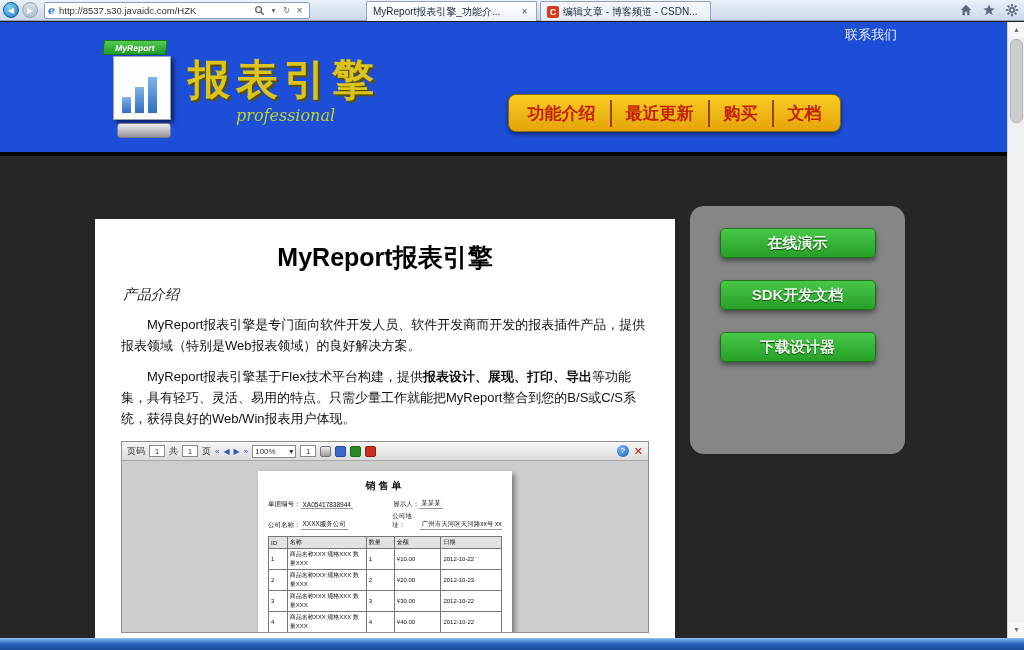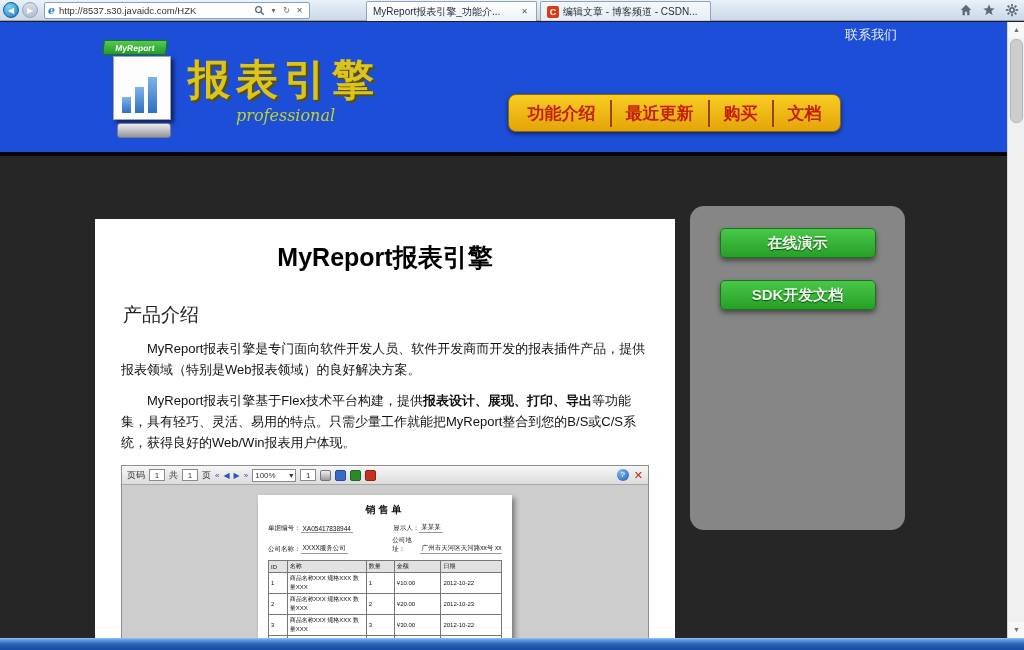--- a/index.html
+++ b/index.html
@@ -77,21 +77,21 @@
 
   .separator { position:absolute; top:130px; left:0; width:100%; height:4px; background:#040404; }
 
   .page-heading { position:absolute; left:119px; top:149px; font-size:23px; font-weight:bold;
                   color:#2ed42e; font-family:"DejaVu Serif",serif; letter-spacing:1px; }
 
   
   .article { position:absolute; left:95px; top:197px; width:580px; height:419px; background:#fff;
              padding:16px 26px 0; overflow:hidden; }
   .article-title { text-align:center; font-size:25px; font-weight:bold; color:#000; margin-top:6px; }
-  .section-title { font-size:19px; color:#222; font-weight:normal; margin:28px 0 4px 2px; }
+  .section-title { font-size:14px; color:#222; font-weight:normal; margin:12px 0 4px 2px;font-style:italic; }
   .article p { font-size:13px; line-height:1.62; color:#111; text-indent:2em; margin-top:10px; }
   .article p b { font-weight:bold; }
 
   
   .report-viewer { margin-top:12px; border:1px solid #8f8f8f; height:192px; overflow:hidden; }
   .rv-toolbar { height:19px; background:linear-gradient(#f6f6f6,#dcdcdc); border-bottom:1px solid #a8a8a8;
                 display:flex; align-items:center; padding:0 5px; gap:4px; font-size:9px; color:#333; }
   .rv-box { min-width:16px; height:12px; background:#fff; border:1px solid #8a8a8a; font-size:8px;
             text-align:center; line-height:11px; cursor:text; }
   .rv-select { width:44px; height:13px; background:#fff; border:1px solid #8a8a8a; font-size:8px;
@@ -115,21 +115,21 @@
   .rp-field { display:flex; align-items:flex-end; }
   .rp-f1 { flex:1.15; } .rp-f2 { flex:1; }
   .rp-val { border-bottom:1px solid #999; padding:0 2px; white-space:nowrap; overflow:hidden; }
   .rp-table { width:100%; border-collapse:collapse; margin-top:6px; table-layout:fixed; }
   .rp-table th, .rp-table td { border:1px solid #777; font-size:6px; padding:1px 2px;
                                font-weight:normal; text-align:left; overflow:hidden; }
   .rp-table th { background:#e2e2e2; }
   .c-id{width:8%;} .c-name{width:34%;} .c-qty{width:12%;} .c-amt{width:20%;} .c-date{width:26%;}
 
   
-  .side-panel { position:absolute; left:690px; top:184px; width:215px; height:324px; background:#868686;
+  .side-panel { position:absolute; left:690px; top:184px; width:215px; height:248px; background:#868686;
                 border-radius:14px; display:flex; flex-direction:column; align-items:center;
                 padding-top:22px; gap:22px; }
   .green-btn { width:156px; height:30px; background:linear-gradient(#48c848,#279f27);
                border:1px solid #187518; border-radius:5px; color:#ecf8ec; font-weight:bold;
                font-size:15px; font-family:inherit; box-shadow:0 3px 5px rgba(0,0,0,.45);
                text-shadow:0 1px 1px #0a4a0a; cursor:pointer; }
 
   
   .taskbar { position:absolute; left:0; bottom:0; width:1024px; height:12px;
              background:linear-gradient(#74aaе8,#2a64b8 45%,#194a9a); }
@@ -327,20 +327,21 @@
                 </tbody>
               </table>
             </div>
           </div>
         </div>
       </div>
 
       <div class="side-panel">
         <button class="green-btn">在线演示</button>
         <button class="green-btn">SDK开发文档</button>
+        <button class="green-btn">下载设计器</button>
       </div>
     </div>
 
     <div class="scrollbar">
       <div class="sb-arrow sb-up">▲</div>
       <div class="sb-thumb"></div>
       <div class="sb-arrow sb-down">▼</div>
     </div>
   </div>
 

